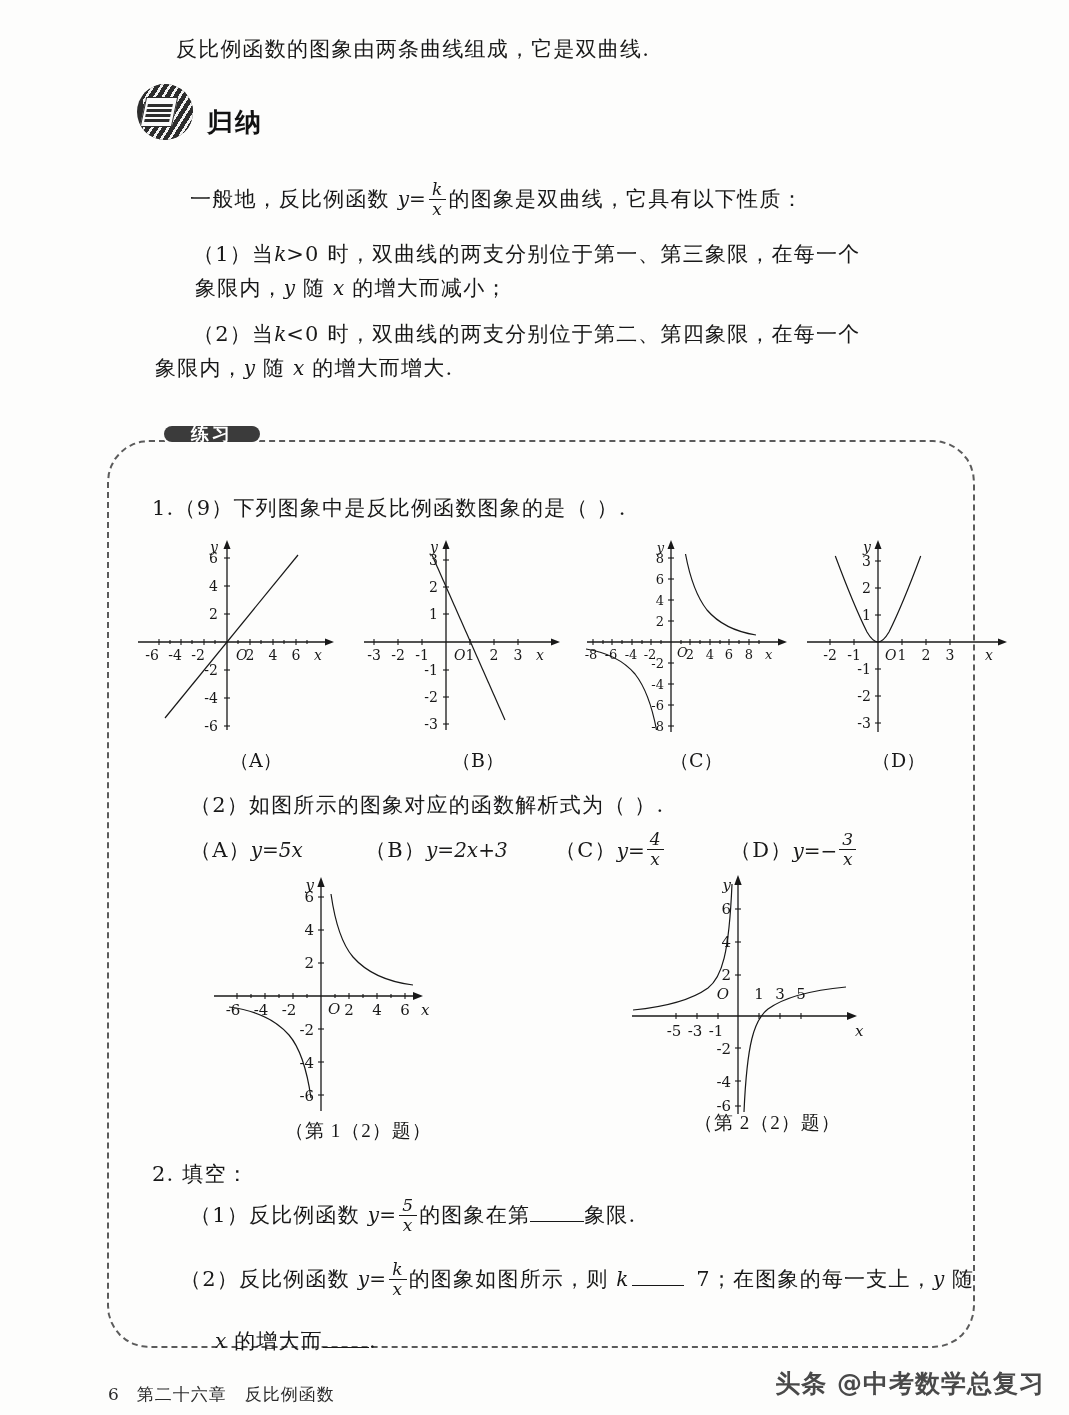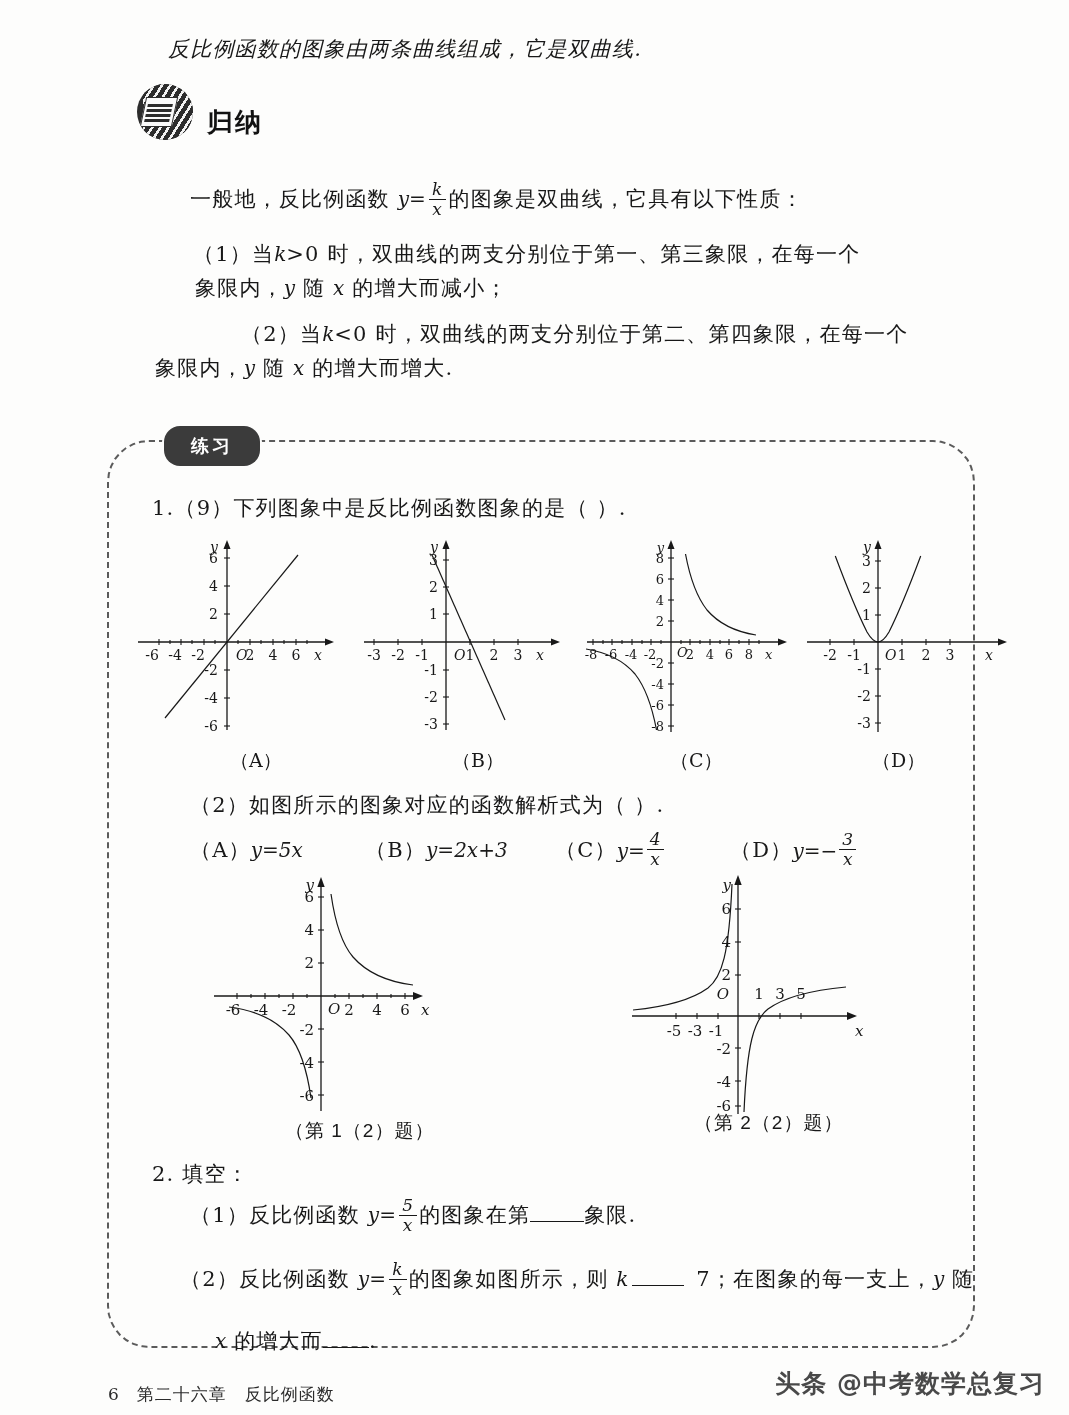--- a/index.html
+++ b/index.html
@@ -61,21 +61,21 @@
     background: #181818;
   }
   .blank {
     display: inline-block;
     border-bottom: 1.5px solid #181818;
     height: 15px;
     vertical-align: baseline;
   }
 
   
-  #intro-line { position: absolute; left: 168px; top: 33px; font-style: italic; }
+  #intro-line { position: absolute; left: 176px; top: 33px; }
 
   
   #guina-block { position: absolute; left: 137px; top: 84px; display: flex; align-items: flex-end; }
   .guina-badge {
     width: 56px; height: 56px; border-radius: 50%;
     background: #2c2c2c;
     position: relative;
     overflow: hidden;
     flex: none;
   }
@@ -101,36 +101,36 @@
     font-size: 26px;
     letter-spacing: 2px;
     margin-left: 14px;
     color: #121212;
   }
 
   
   #concl-1 { position: absolute; left: 190px; top: 182px; }
   #concl-2 { position: absolute; left: 193px; top: 238px; }
   #concl-2b { position: absolute; left: 155px; top: 272px; margin-left: 40px; }
-  #concl-3 { position: absolute; left: 193px; top: 318px; margin-left: 48px; }
+  #concl-3 { position: absolute; left: 193px; top: 318px; }
   #concl-3b { position: absolute; left: 155px; top: 352px; }
 
   
   #exercise-box {
     position: absolute;
     left: 107px; top: 440px;
     width: 868px; height: 908px;
     border: 2px dashed #5b5b5b;
     border-radius: 42px;
     box-sizing: border-box;
   }
   #lianxi-tab {
     position: absolute;
     left: 164px; top: 426px;
-    width: 96px; height: 40px;
+    width: 96px; height: 16px;
     border-radius: 16px;
     background: #3b3b3b;
     display: flex; align-items: center; justify-content: center;
     box-shadow: 0 0 0 2px #fdfdfc;
   }
   #lianxi-tab span {
     color: #ffffff;
     font-family: "DejaVu Sans", "Liberation Sans", sans-serif;
     font-weight: bold;
     font-size: 18px;
@@ -149,21 +149,21 @@
   .gfig { position: absolute; }
   .glabel {
     position: absolute;
     font-family: "DejaVu Serif", "Liberation Serif", serif;
     font-size: 19px;
     color: #181818;
     white-space: nowrap;
   }
   .gcap {
     position: absolute;
-    font-family: Liberation Sans, sans-serif;
+    font-family: Liberation Serif, serif;
     font-size: 19px;
     color: #181818;
     white-space: nowrap;
     letter-spacing: 1px;
   }
 
   
   #footer-left {
     position: absolute; left: 108px; top: 1383px;
     display: flex; align-items: baseline; gap: 18px;

